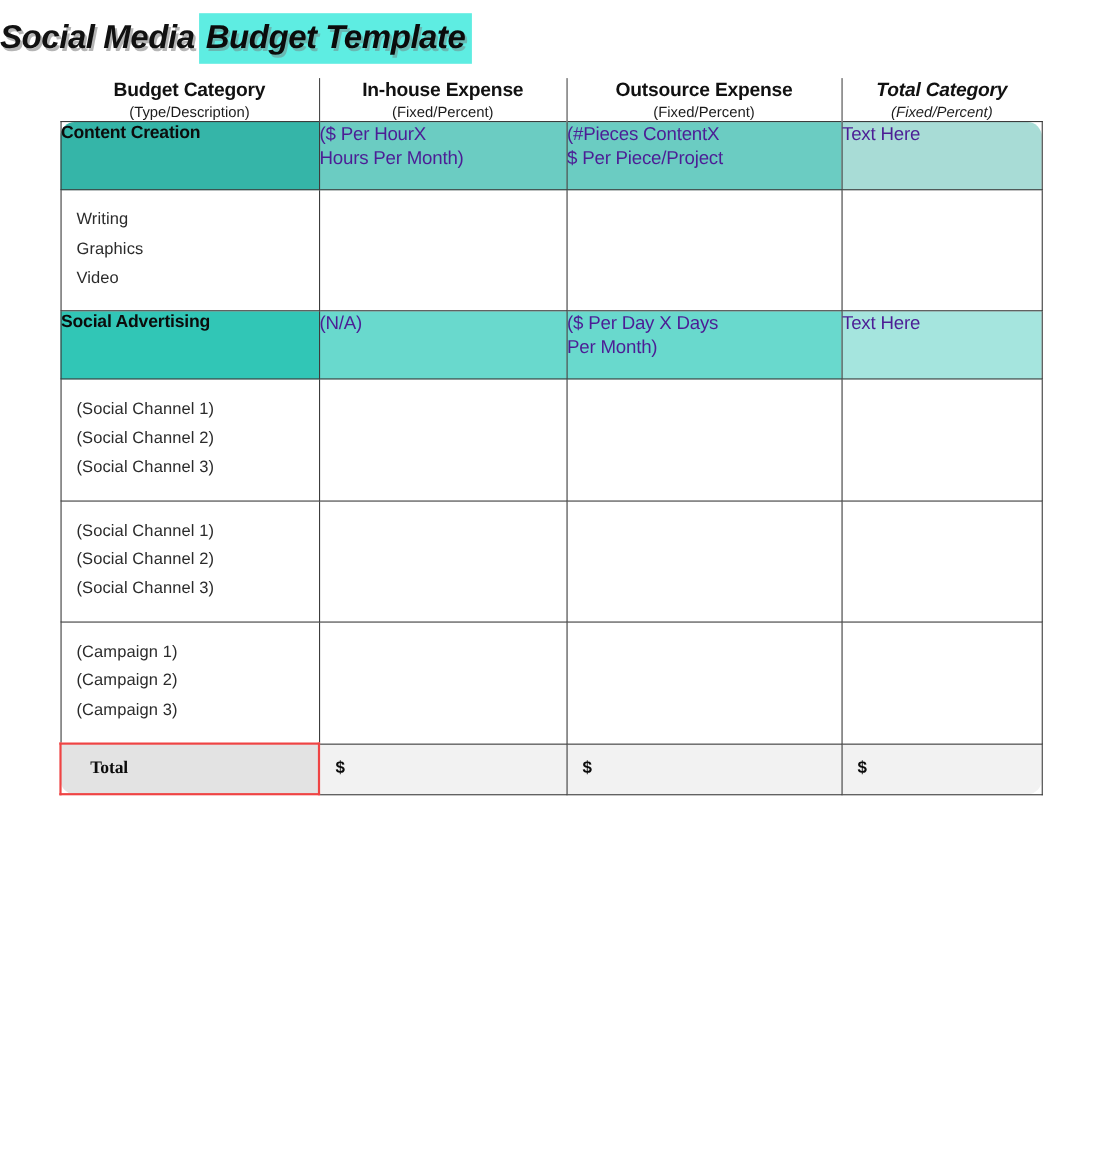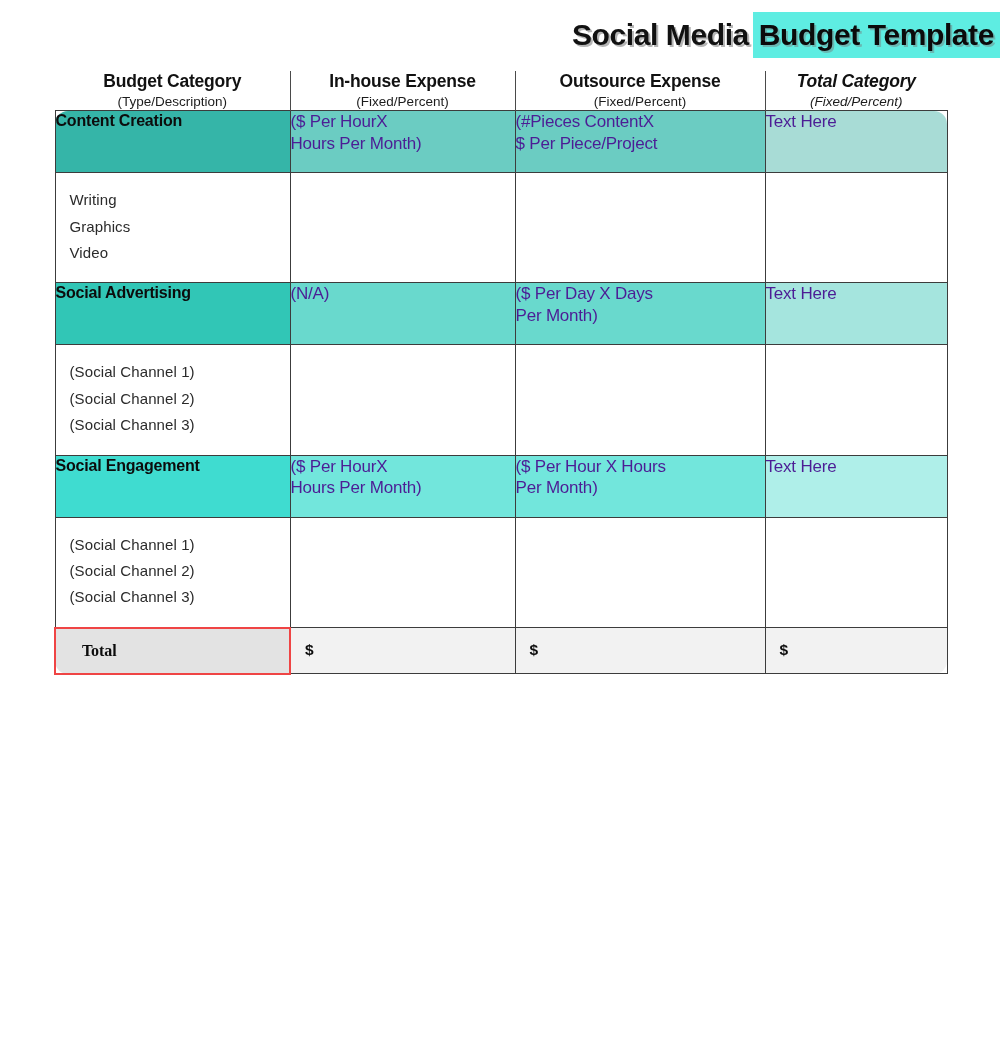--- a/index.html
+++ b/index.html
@@ -11,23 +11,24 @@
     width: 1000px;
     height: 1056px;
     font-family: "Liberation Sans", sans-serif;
     color: #141414;
     overflow: hidden;
   }
 
   
   .title-wrap {
     width: 100%;
-    text-align: right;
+    text-align: left;
     padding-top: 20px;
     box-sizing: border-box;
+    font-style: italic;
   }
   .title {
     display: inline-block;
     font-size: 30px;
     font-weight: bold;
     letter-spacing: -0.4px;
     line-height: 1.0;
     white-space: nowrap;
   }
   .title-plain {
@@ -248,46 +249,40 @@
         <tr class="sub-row">
           <td class="sub-cell">
             <div class="sub-item">(Social Channel 1)</div>
             <div class="sub-item">(Social Channel 2)</div>
             <div class="sub-item">(Social Channel 3)</div>
           </td>
           <td class="sub-blank"></td>
           <td class="sub-blank"></td>
           <td class="sub-blank"></td>
         </tr>
-        <tr class="cat-row">
-          <td class="cat-cell" style="background: rgb(63, 220, 208);">
-            <div class="cat-label">Social Engagement</div>
-          </td>
-          <td class="val-cell" style="background: rgb(114, 230, 220);">
-            <div class="val-label">($ Per HourX
-Hours Per Month)</div>
-          </td>
-          <td class="val-cell" style="background: rgb(114, 230, 220);">
-            <div class="val-label">($ Per Hour X Hours
-Per Month)</div>
-          </td>
-          <td class="val-cell" style="background: rgb(175, 239, 233);">
-            <div class="val-label">Text Here</div>
-          </td>
-        </tr>
         <tr class="sub-row">
           <td class="sub-cell">
             <div class="sub-item">(Social Channel 1)</div>
             <div class="sub-item">(Social Channel 2)</div>
             <div class="sub-item">(Social Channel 3)</div>
           </td>
           <td class="sub-blank"></td>
           <td class="sub-blank"></td>
           <td class="sub-blank"></td>
         </tr>
+        <tr class="sub-row">
+          <td class="sub-cell">
+            <div class="sub-item">(Campaign 1)</div>
+            <div class="sub-item">(Campaign 2)</div>
+            <div class="sub-item">(Campaign 3)</div>
+          </td>
+          <td class="sub-blank"></td>
+          <td class="sub-blank"></td>
+          <td class="sub-blank"></td>
+        </tr>
         <tr class="total-row">
           <td class="total-cat round-bl">
             <div class="total-label">Total</div>
           </td>
           <td class="total-val">
             <div class="total-amt">$</div>
           </td>
           <td class="total-val">
             <div class="total-amt">$</div>
           </td>

